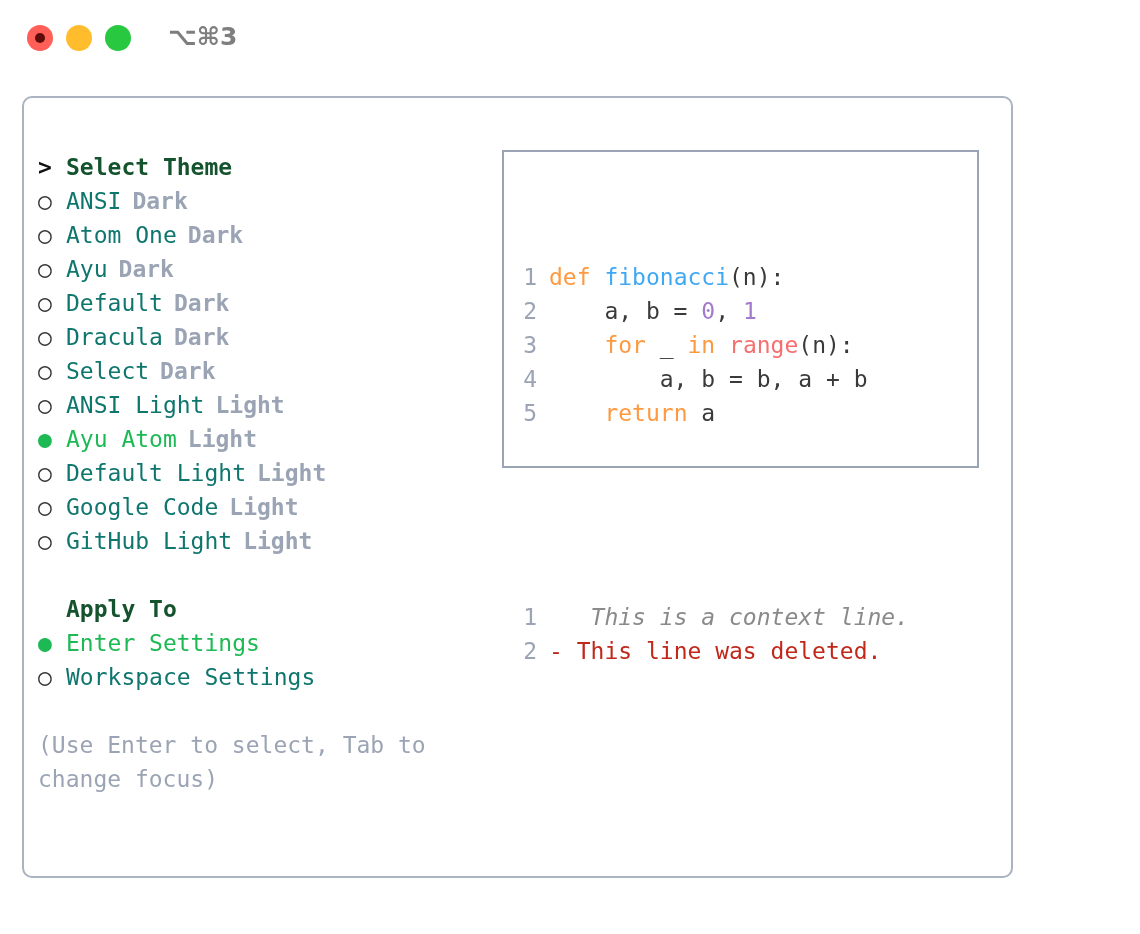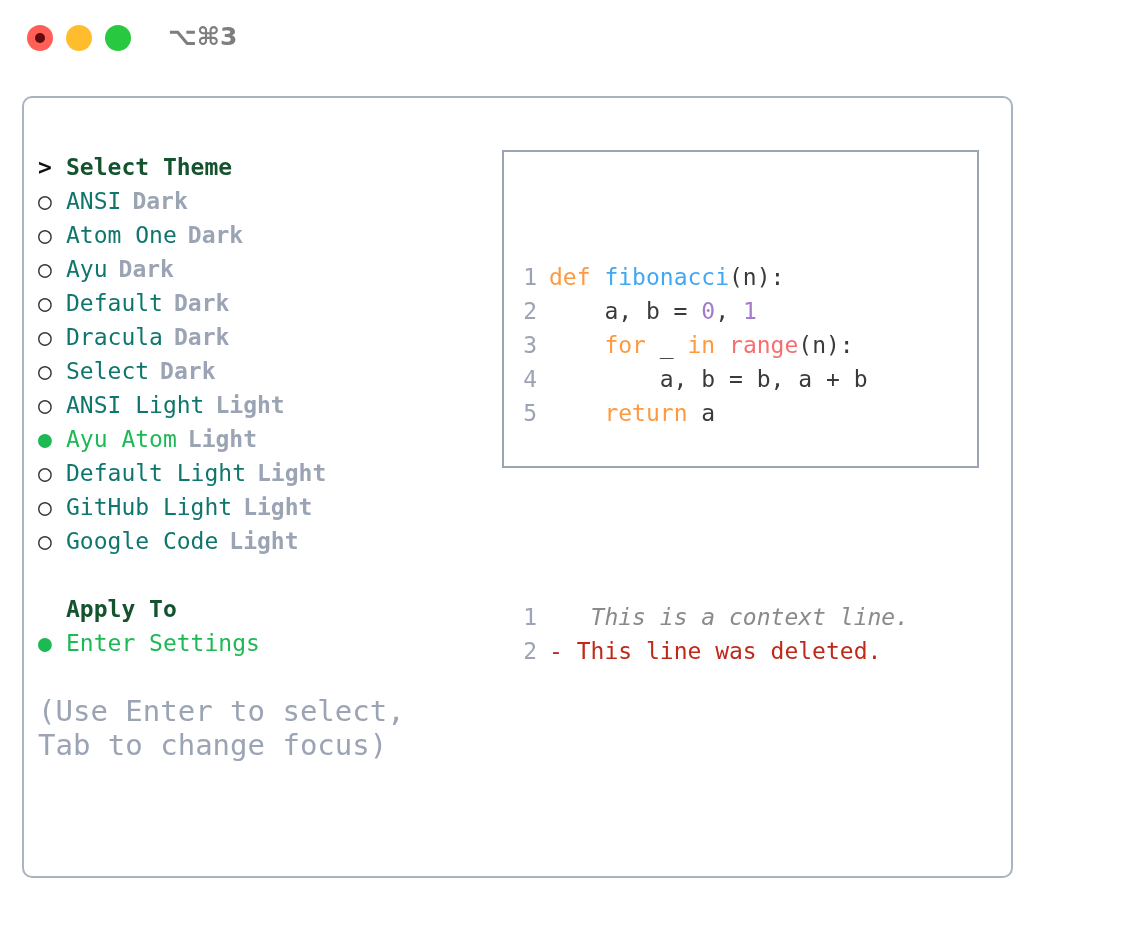--- a/index.html
+++ b/index.html
@@ -117,21 +117,21 @@
   .label.sel { color: #1DB954; }
   .label.head { font-weight: 700; color: #14532d; }
   .tag {
     color: #9BA4B4;
     margin-left: 11px;
     font-weight: bold;
   }
   .spacer-md { height: 34px; }
 
   .hint {
-    font-size: 29px;
+    font-size: 23px;
     line-height: 34px;
     color: #9BA4B4;
     width: 410px;
     white-space: normal;
   }
 
   
   .right-col {
     position: absolute;
     left: 478px;
@@ -202,32 +202,33 @@
       <div id="theme-items">
           <div class="row"><span class="marker empty-radio">○</span><span class="label">ANSI</span><span class="tag">Dark</span></div>
           <div class="row"><span class="marker empty-radio">○</span><span class="label">Atom One</span><span class="tag">Dark</span></div>
           <div class="row"><span class="marker empty-radio">○</span><span class="label">Ayu</span><span class="tag">Dark</span></div>
           <div class="row"><span class="marker empty-radio">○</span><span class="label">Default</span><span class="tag">Dark</span></div>
           <div class="row"><span class="marker empty-radio">○</span><span class="label">Dracula</span><span class="tag">Dark</span></div>
           <div class="row"><span class="marker empty-radio">○</span><span class="label">Select</span><span class="tag">Dark</span></div>
           <div class="row"><span class="marker empty-radio">○</span><span class="label">ANSI Light</span><span class="tag">Light</span></div>
           <div class="row"><span class="marker filled-radio">●</span><span class="label sel">Ayu Atom</span><span class="tag">Light</span></div>
           <div class="row"><span class="marker empty-radio">○</span><span class="label">Default Light</span><span class="tag">Light</span></div>
+          <div class="row"><span class="marker empty-radio">○</span><span class="label">Google Code</span><span class="tag">Light</span></div>
           <div class="row"><span class="marker empty-radio">○</span><span class="label">GitHub Light</span><span class="tag">Light</span></div>
-          <div class="row"><span class="marker empty-radio">○</span><span class="label">Google Code</span><span class="tag">Light</span></div>
         </div>
 
       <div class="spacer-md"></div>
 
       <div class="row">
         <span class="marker blank">○</span><span class="label head">Apply To</span>
       </div>
 
       <div id="apply-items">
           <div class="row"><span class="marker filled-radio">●</span><span class="label sel">Enter Settings</span></div>
+          <div class="row"><span class="marker empty-radio">○</span><span class="label">Workspace Settings</span></div>
         </div>
 
       <div class="spacer-md"></div>
 
       <div class="hint">(Use Enter to select, Tab to change focus)</div>
     </div>
 
     <div class="right-col">
       <div class="preview-box">
         <div class="code">

